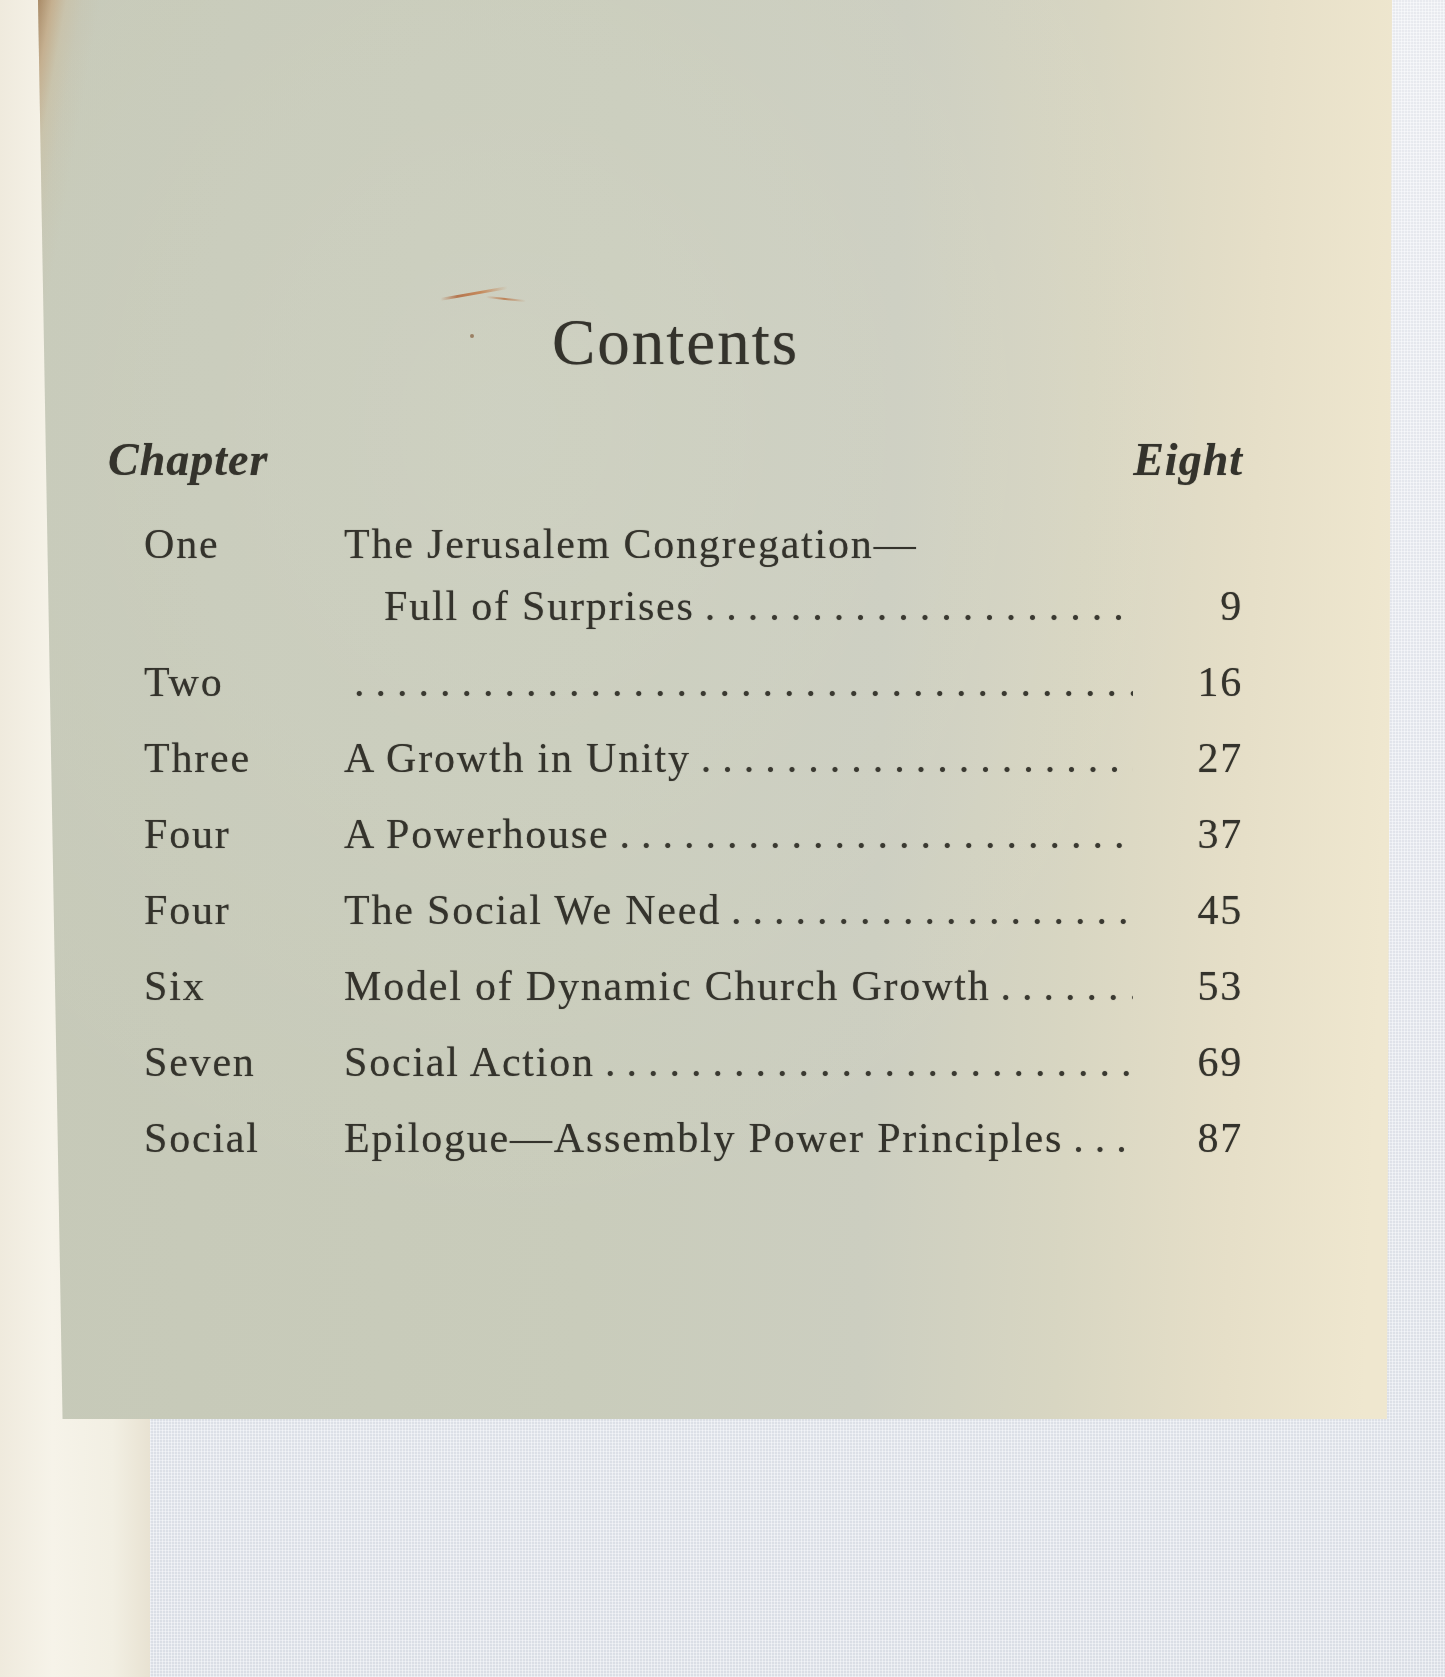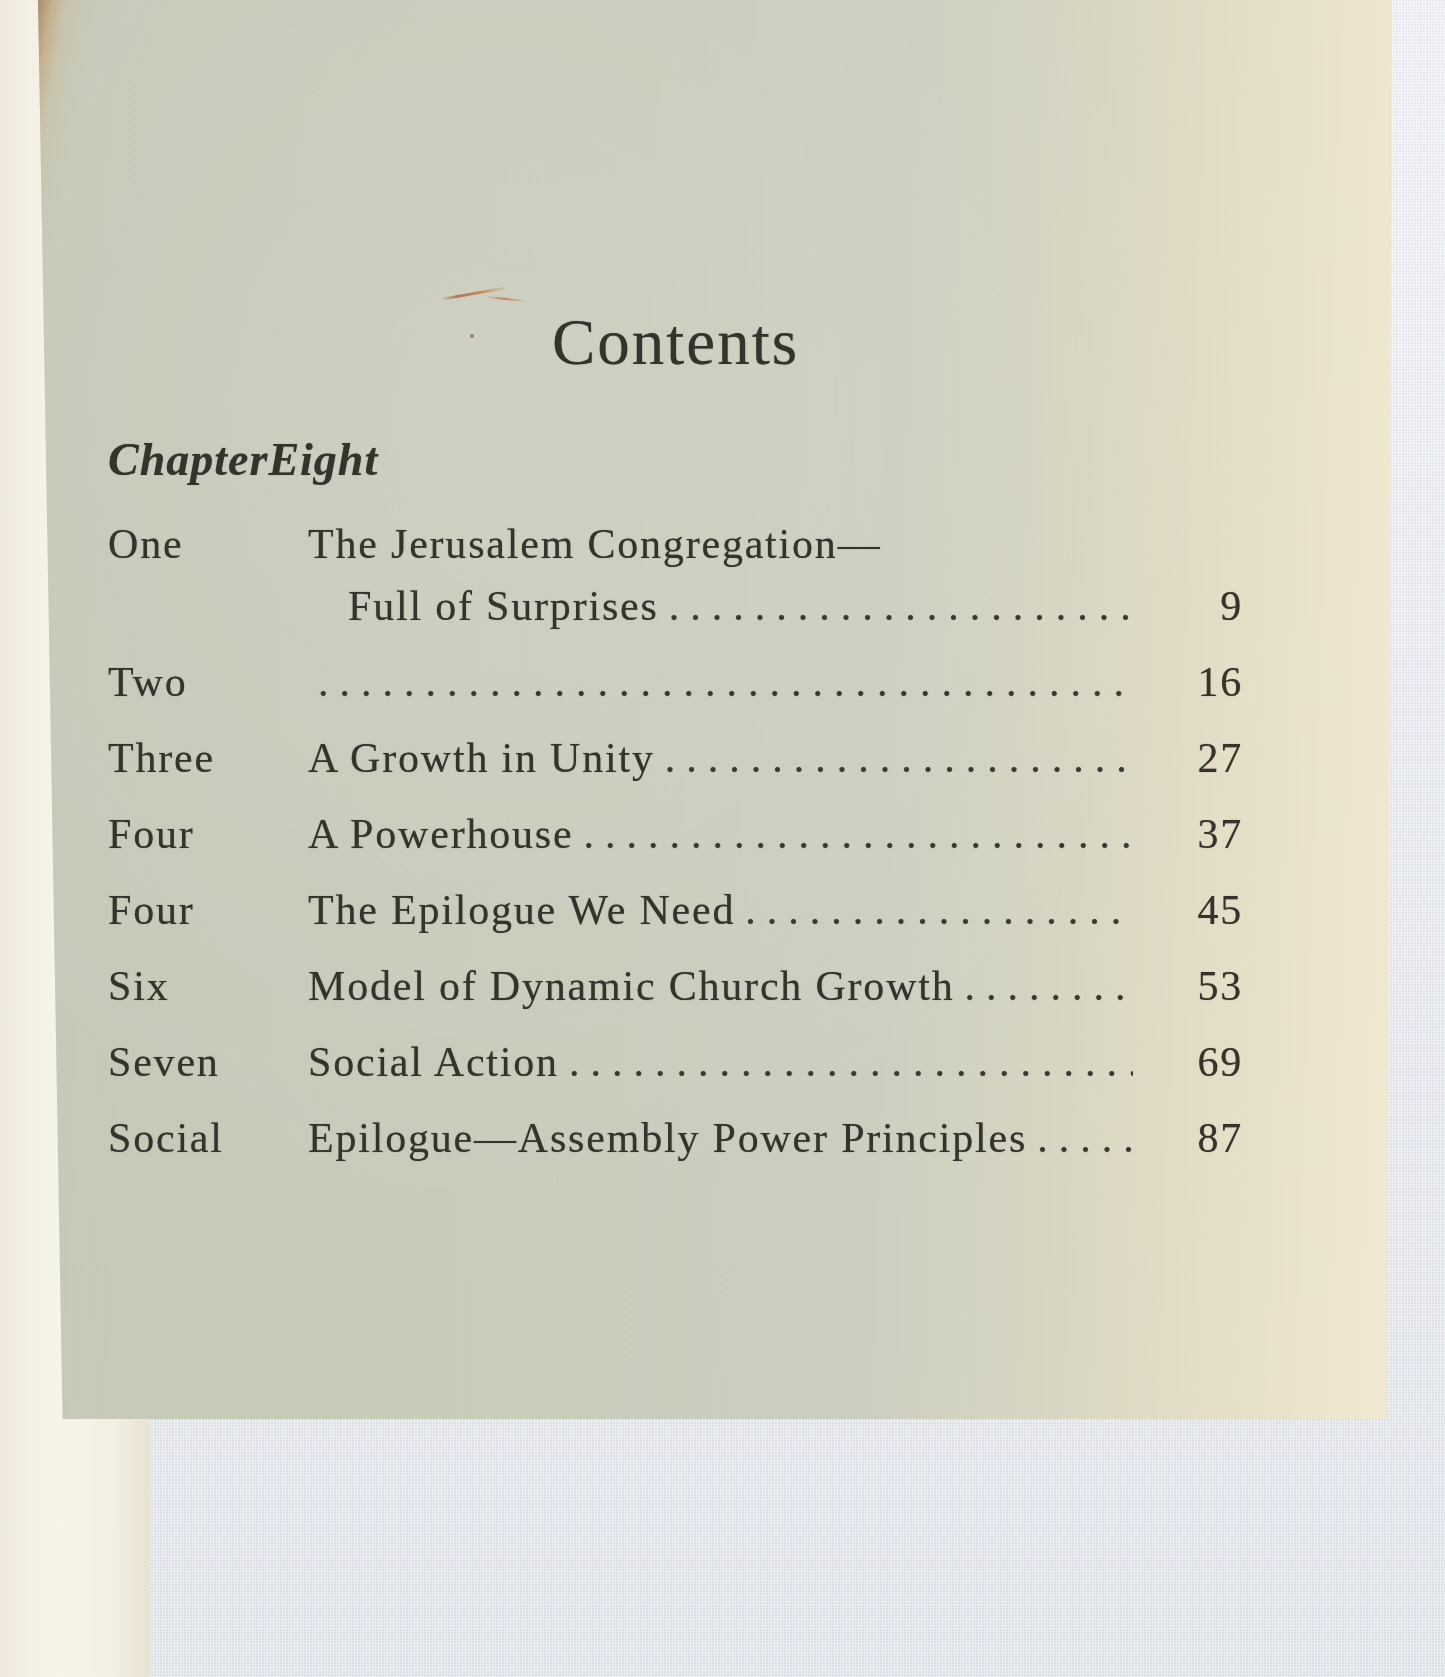--- a/index.html
+++ b/index.html
@@ -34,25 +34,25 @@
     background:linear-gradient(90deg,rgba(0,0,0,0) 0%,#bd8257 45%,rgba(0,0,0,0) 100%);}
   .speck{position:absolute;left:432px;top:334px;width:4px;height:4px;border-radius:50%;
     background:#8d6c4c;opacity:.8;}
 
   .content{position:absolute;left:70px;top:0;width:1135px;color:#34332c;
     text-shadow:0 0 1px rgba(52,51,44,0.55);}
 
   .title{margin:0;padding-top:306px;font-size:65px;line-height:72px;font-weight:400;
     text-align:center;letter-spacing:2px;}
 
-  .toc-header{display:flex;justify-content:flex-start;align-items:baseline;
+  .toc-header{display:flex;justify-content:space-between;align-items:baseline;
     margin-top:56px;font-size:46px;line-height:52px;font-style:italic;font-weight:700;
     letter-spacing:1px;}
 
-  .toc{margin-top:36px;font-size:42px;letter-spacing:1.8px;}
+  .toc{margin-top:36px;font-size:42px;letter-spacing:1.8px;margin-left:36px;}
   .row{display:flex;align-items:baseline;margin-bottom:32px;line-height:44px;}
   .row.two-line{margin-bottom:32px;}
   .chap{flex:0 0 200px;}
   .entry{flex:1 1 auto;min-width:0;}
   .line{display:flex;align-items:baseline;}
   .line.cont{margin-top:18px;padding-left:40px;}
   .etitle{flex:0 0 auto;white-space:nowrap;}
   .leader{flex:1 1 0;min-width:0;overflow:hidden;white-space:nowrap;
     letter-spacing:11px;margin-left:10px;margin-right:14px;color:#3a3931;}
   .pnum{flex:0 0 auto;min-width:96px;text-align:right;}
@@ -122,21 +122,21 @@
               <span class="leader">............................................................</span>
               <span class="pnum">37</span>
             </div>
           </div>
         </div>
 
         <div class="row">
           <span class="chap">Four</span>
           <div class="entry">
             <div class="line">
-              <span class="etitle">The Epilogue We Need</span>
+              <span class="etitle">The Social We Need</span>
               <span class="leader">............................................................</span>
               <span class="pnum">45</span>
             </div>
           </div>
         </div>
 
         <div class="row">
           <span class="chap">Six</span>
           <div class="entry">
             <div class="line">

